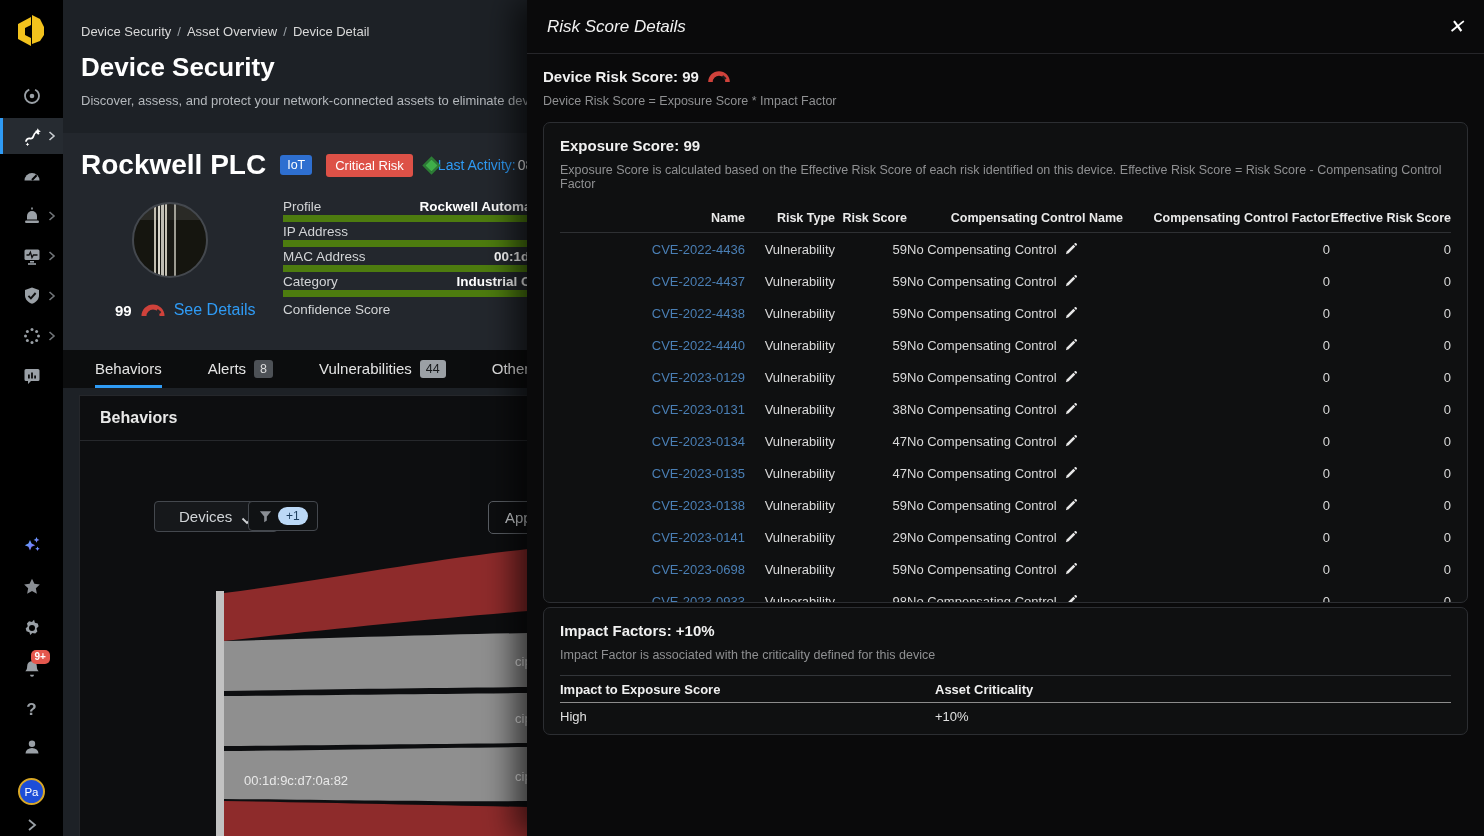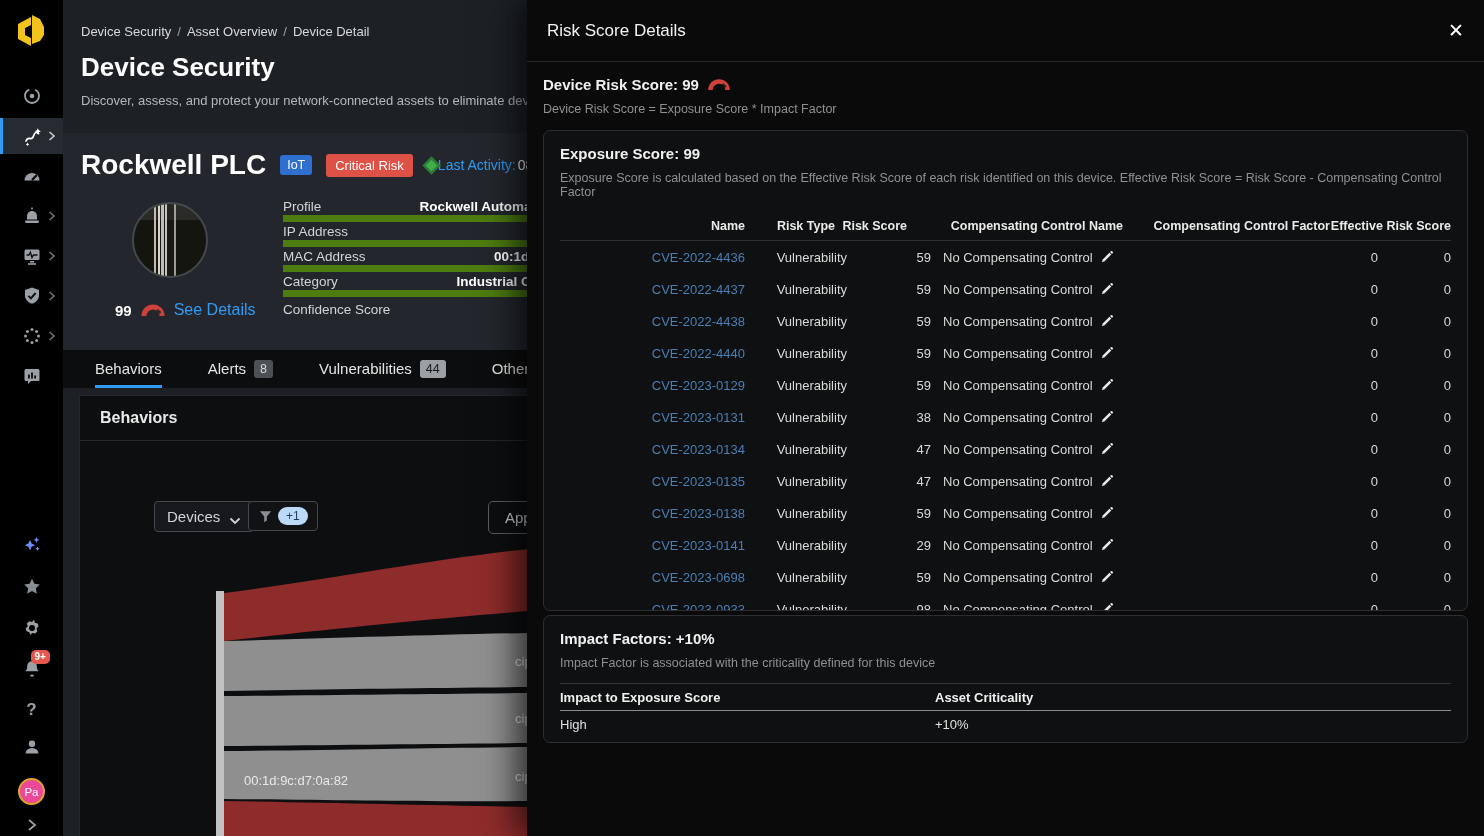--- a/index.html
+++ b/index.html
@@ -13,21 +13,21 @@
   .nav-item { position:relative; width:63px; height:36px; display:flex; align-items:center; justify-content:center; cursor:pointer; }
   .nav-item .chev { position:absolute; right:7px; top:50%; transform:translateY(-50%); }
   .nav-item.first { margin-top:24px; }
   .nav-item.active { background:#262b31; border-left:3px solid #2f9bf5; }
   .nav-gap { margin-top:4px; }
   .spacer { flex:1; }
   .bell-wrap { position:relative; }
   .badge-9 { position:absolute; top:-9px; left:9px; background:#e4574d; color:#fff; font-size:10px;
     font-weight:bold; border-radius:5px; padding:2px 4px; line-height:1; }
   .help-q { font-size:17px; font-weight:bold; color:#9aa0a6; }
-  .avatar { width:27px; height:27px; border-radius:50%; border:2px solid #d9a827; background:#ec4899;
+  .avatar { width:27px; height:27px; border-radius:50%; border:2px solid #d9a827; background:#1d4ed8;
     color:#fff; font-size:11.5px; display:flex; align-items:center; justify-content:center; }
   .bottom-item { margin-top:17px; cursor:pointer; }
 
   
   .main { position:absolute; left:63px; top:0; right:0; bottom:0; background:#1d2126; z-index:1; }
   .page-header { padding:24px 18px 0 18px; height:133px; background:#1d2126; }
   .breadcrumb { font-size:13px; color:#d8d8d8; }
   .breadcrumb .sep { color:#9aa0a6; margin:0 6px; }
   .page-title { font-size:26px; font-weight:600; color:#fff; margin-top:13px; }
   .page-sub { font-size:13px; color:#b4b8bc; margin-top:10px; white-space:nowrap; }
@@ -69,49 +69,49 @@
   .tab.active { border-bottom-color:#2f9bf5; }
   .tab-badge { font-size:12.5px; border-radius:3px; padding:2px 6px; }
   .tab-badge.dark { background:#4d5156; color:#dcdcdc; }
   .tab-badge.light { background:#9ba0a5; color:#17191b; }
 
   .behaviors-card { position:absolute; left:16px; right:-2px; top:395px; bottom:-2px;
     background:#0d0e10; border:1px solid #25272b; }
   .behaviors-head { font-size:16px; font-weight:600; color:#e8e8e8; padding:13px 20px; border-bottom:1px solid #26282c; }
   .controls { position:absolute; top:105px; left:0; right:0; height:34px; }
   .btn-devices { position:absolute; left:74px; top:0; display:flex; align-items:flex-end; gap:9px;
-    border:1px solid #44484e; border-radius:4px; padding:6px 12px; font-size:15px; color:#d0d3d6;
+    border:1px solid #44484e; border-radius:4px; padding:6px 24px; font-size:15px; color:#d0d3d6;
     background:#16181b; cursor:pointer; }
   .chip-filter { position:absolute; left:168px; top:0; display:flex; align-items:center; gap:5px;
     border:1px solid #44484e; border-radius:4px; padding:5px 9px; background:#101214; cursor:pointer; }
   .pill { background:#bcd9f7; color:#1c3d5e; font-size:12px; border-radius:9px; padding:2px 8px; }
   .btn-apply { position:absolute; left:408px; top:0; border:1px solid #5a5e64; border-radius:5px;
     padding:7px 16px; font-size:15px; color:#d0d3d6; background:transparent; cursor:pointer; }
   .sankey { position:absolute; left:0; top:140px; width:470px; height:301px; }
   .sankey text { font-size:13px; fill:#e8e8e8; }
 
   
   .panel { position:absolute; left:527px; top:0; right:0; bottom:0; background:#0a0a0b; z-index:20;
     box-shadow:-12px 0 30px rgba(0,0,0,.65); }
-  .panel-header { height:62px; display:flex; align-items:center; justify-content:space-between;
-    padding:0 20px; border-bottom:1px solid #26262a; }
+  .panel-header { height:54px; display:flex; align-items:center; justify-content:space-between;
+    padding:0 20px; border-bottom:1px solid #26262a;font-style:italic; }
   .panel-title { font-size:17px; color:#f2f2f2; }
   .close-x { font-size:19px; color:#fff; cursor:pointer; line-height:1; }
   .panel-body { padding:14px 16px; }
   .drs-row { display:flex; align-items:center; gap:9px; }
   .sec-title { font-size:15px; font-weight:bold; color:#f0f0f0; }
   .sec-desc { font-size:12.5px; color:#8f9092; margin-top:9px; }
   .card { border:1px solid #2c2e32; background:#0f1011; border-radius:7px; padding:14px 16px; margin-top:15px; }
   .card.exposure { height:481px; overflow:hidden; margin-top:14px; }
   .card.impact { height:128px; margin-top:4px; }
 
   .xtable { margin-top:12px; }
   .xrow { display:grid; grid-template-columns:185px 90px 72px 216px 207px 1fr; align-items:center;text-align:right; }
   .xhead { font-size:12.5px; font-weight:bold; color:#eaeaea; height:30px; border-bottom:1px solid #2e3033; }
-  .xrow.data { height:32px; font-size:13px; color:#d9d9d9;gap:12px; }
+  .xrow.data { height:32px; font-size:13px; color:#d9d9d9; }
   .cve-link { color:#4a7fb5; cursor:pointer; }
   .ctl-cell { display:flex; align-items:center; gap:8px; }
 
   .itable { margin-top:13px; border-top:1px solid #33363a; }
   .irow { display:grid; grid-template-columns:375px 1fr; align-items:center; }
   .irow.head { font-size:13px; font-weight:bold; color:#f0f0f0; height:27px; border-bottom:1px solid #8c8c8c; }
   .irow.data { height:26px; font-size:13px; color:#e0e0e0; }
 </style>
 </head>
 <body>

